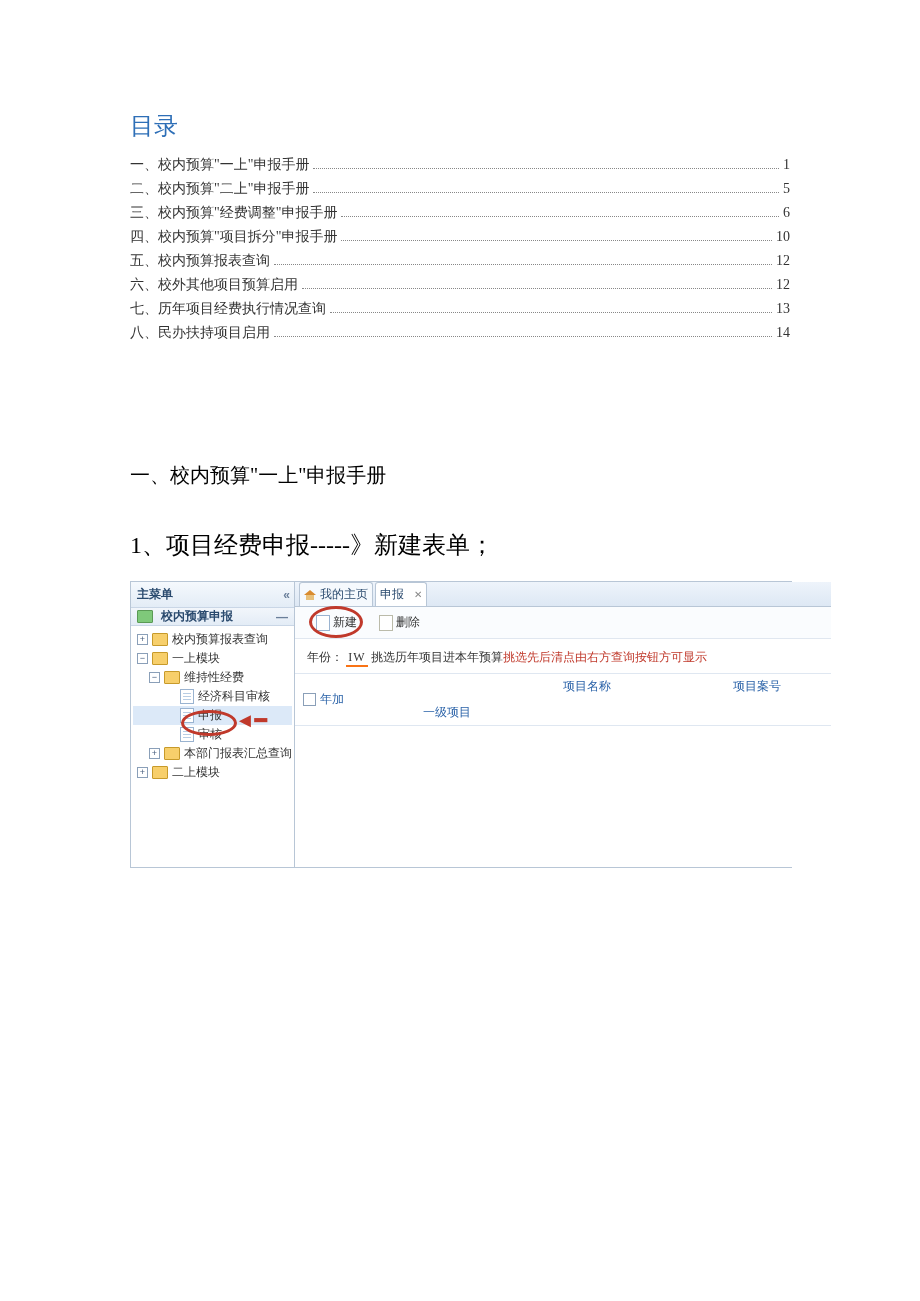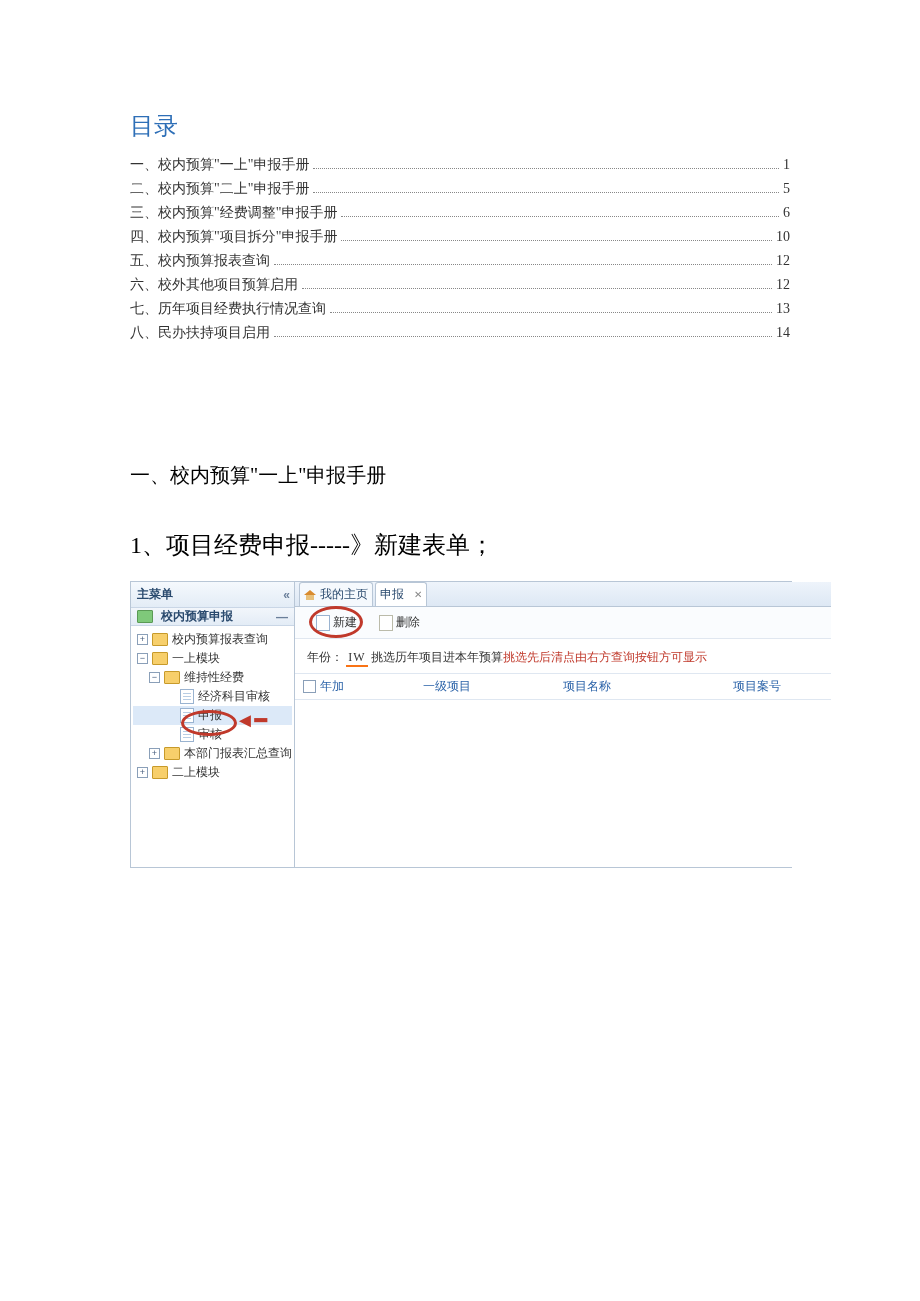--- a/index.html
+++ b/index.html
@@ -229,21 +229,21 @@
     border-top: 1px solid #dfe7f1;
     border-bottom: 1px solid #dfe7f1;
     padding: 4px 8px;
     color: #2a62a8;
     gap: 0;
   }
   .gh {
     text-align: left;
   }
   .gh.c1 { width: 120px; display: flex; align-items: center; gap: 4px;}
-  .gh.c2 { width: 140px; }
+  .gh.c2 { width: 140px; margin-top: 26px; }
   .gh.c3 { width: 170px; }
   .gh.c4 { width: 90px; }
   .chk {
     width: 11px; height: 11px; border: 1px solid #8a9fb8; background: #fff;
   }
   .collapse-chevrons { letter-spacing: -2px; color:#6a7f9a;}
   .home-icon {
     width: 12px; height: 10px; display:inline-block; position:relative;
   }
   .home-icon::before {

